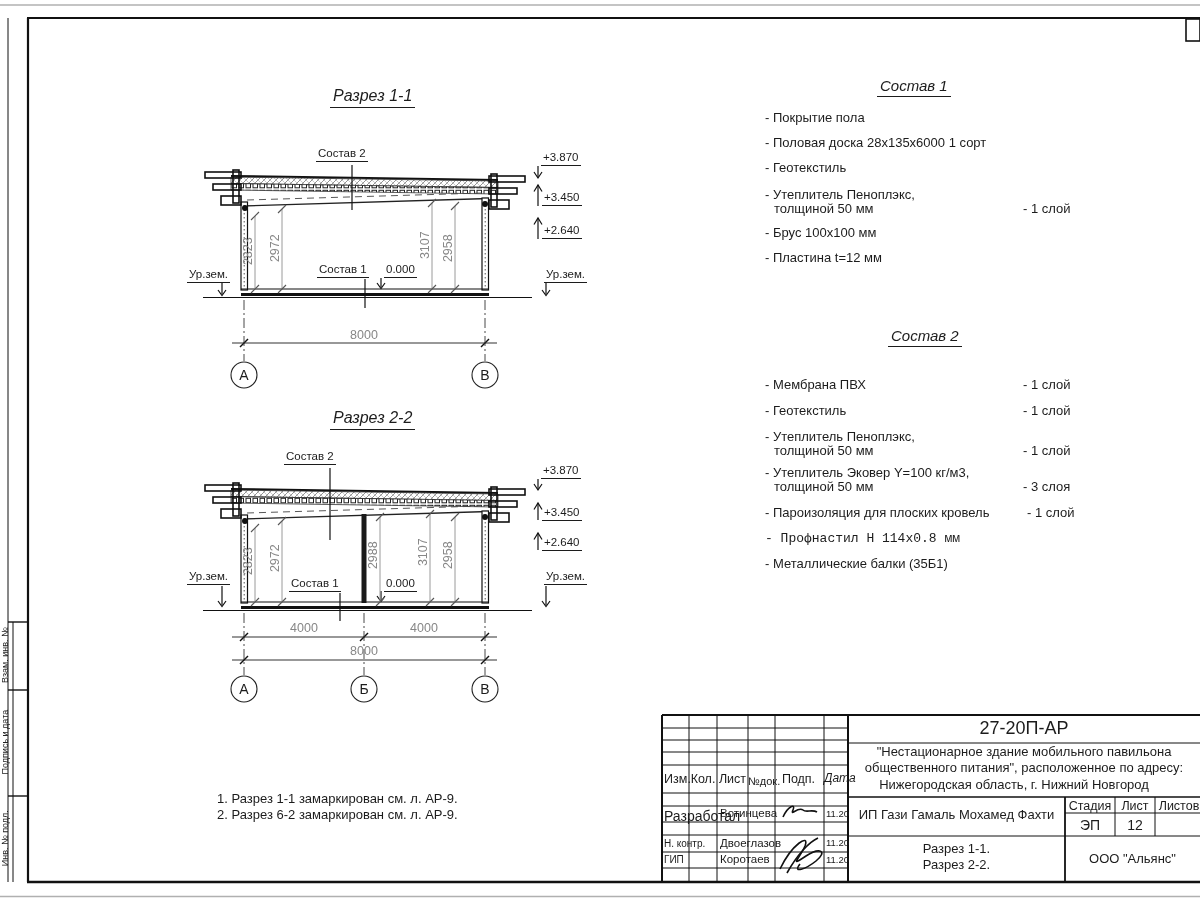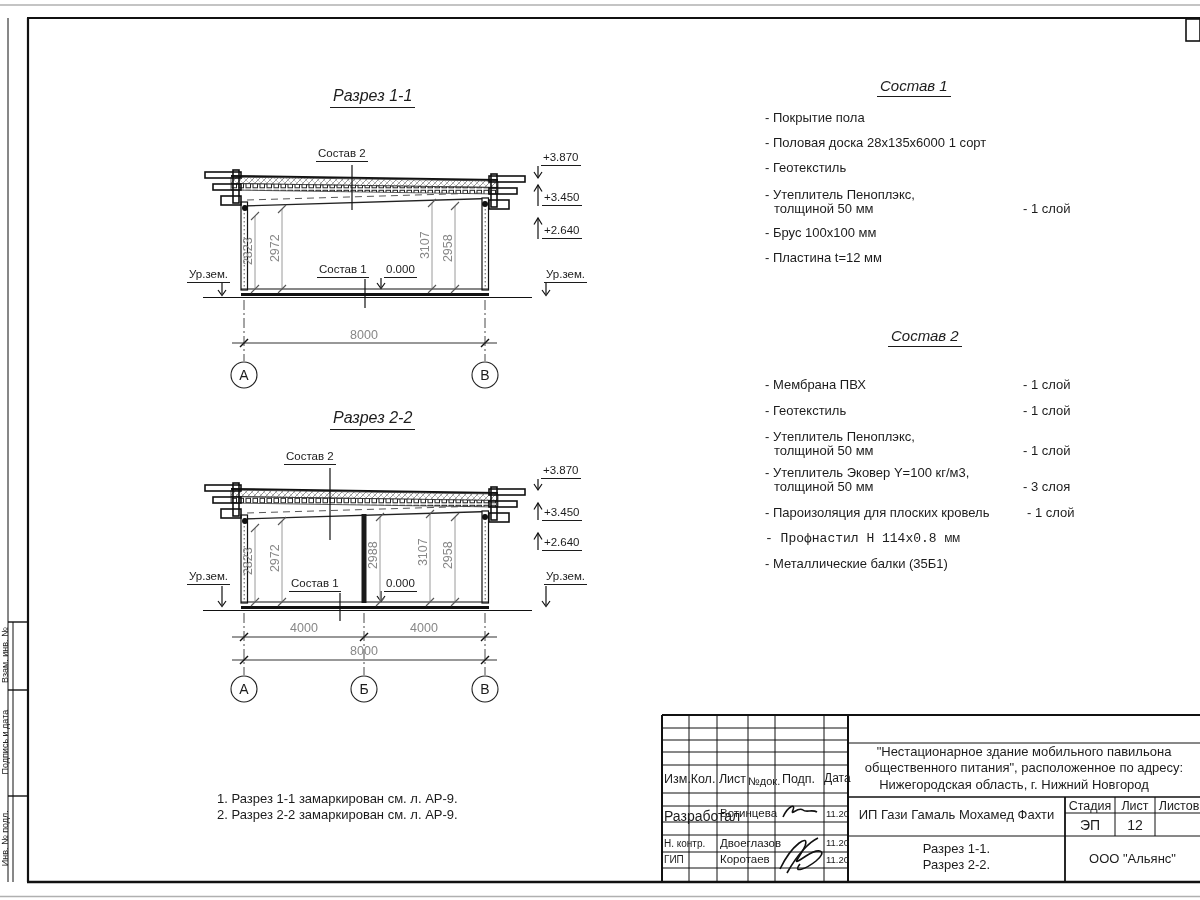--- a/index.html
+++ b/index.html
@@ -300,40 +300,41 @@
 <div class="t" style="left:1023px;top:444px;">- 1 слой</div>
 <div class="t" style="left:765px;top:466px;">- Утеплитель Эковер Y=100 кг/м3,</div>
 <div class="t" style="left:774px;top:480px;">толщиной 50 мм</div>
 <div class="t" style="left:1023px;top:480px;">- 3 слоя</div>
 <div class="t" style="left:765px;top:506px;">- Пароизоляция для плоских кровель</div>
 <div class="t" style="left:1027px;top:506px;">- 1 слой</div>
 <div class="t" style="left:765px;top:532px;font-family:Liberation Mono, monospace;">- Профнастил Н 114х0.8 мм</div>
 <div class="t" style="left:765px;top:557px;">- Металлические балки (35Б1)</div>
 
 <div class="t" style="left:217px;top:792px;">1. Разрез 1-1 замаркирован см. л. АР-9.</div>
-<div class="t" style="left:217px;top:808px;">2. Разрез 2-2 замаркирован см. л. АР-9.</div>
-
+<div class="t" style="left:217px;top:808px;">2. Разрез 6-2 замаркирован см. л. АР-9.</div>
+
+<div class="t c" style="left:848px;top:718px;width:352px;font-size:18px;">27-20П-АР</div>
 <div class="t c" style="left:848px;top:745px;width:352px;">"Нестационарное здание мобильного павильона</div>
 <div class="t c" style="left:848px;top:761px;width:352px;">общественного питания", расположенное по адресу:</div>
 <div class="t c" style="left:848px;top:778px;width:332px;">Нижегородская область, г. Нижний Новгород</div>
 <div class="t c" style="left:848px;top:808px;width:217px;">ИП Гази Гамаль Мохамед Фахти</div>
 <div class="t c" style="left:1065px;top:799px;width:50px;font-size:12.5px;">Стадия</div>
 <div class="t c" style="left:1115px;top:799px;width:40px;font-size:12.5px;">Лист</div>
 <div class="t c" style="left:1155px;top:799px;width:48px;font-size:12.5px;">Листов</div>
 <div class="t c" style="left:1065px;top:817px;width:50px;font-size:14px;">ЭП</div>
 <div class="t c" style="left:1115px;top:817px;width:40px;font-size:14px;">12</div>
 <div class="t c" style="left:848px;top:842px;width:217px;">Разрез 1-1.</div>
 <div class="t c" style="left:848px;top:858px;width:217px;">Разрез 2-2.</div>
 <div class="t c" style="left:1065px;top:852px;width:135px;">ООО "Альянс"</div>
 <div class="t c" style="left:662px;top:772px;width:31px;font-size:12.5px;">Изм.</div>
 <div class="t c" style="left:689px;top:772px;width:28px;font-size:12.5px;">Кол.</div>
 <div class="t c" style="left:717px;top:772px;width:31px;font-size:12.5px;">Лист</div>
 <div class="t c" style="left:748px;top:775px;width:27px;font-size:11px;">№док.</div>
 <div class="t c" style="left:775px;top:772px;width:47px;font-size:12.5px;">Подп.</div>
-<div class="t c" style="left:824px;top:772px;width:24px;font-size:12px;">Дата</div>
+<div class="t c" style="left:824px;top:772px;width:24px;font-size:12px;font-style:italic;">Дата</div>
 <div class="t" style="left:664px;top:808px;font-size:14px;">Разработал</div>
 <div class="t" style="left:720px;top:807px;font-size:11.5px;">Вотинцева</div>
 <div class="t" style="left:826px;top:809px;font-size:9.5px;">11.20</div>
 <div class="t" style="left:664px;top:838px;font-size:10px;">Н. контр.</div>
 <div class="t" style="left:720px;top:837px;font-size:11.5px;">Двоеглазов</div>
 <div class="t" style="left:826px;top:838px;font-size:9.5px;">11.20</div>
 <div class="t" style="left:664px;top:854px;font-size:10px;">ГИП</div>
 <div class="t" style="left:720px;top:853px;font-size:11.5px;">Коротаев</div>
 <div class="t" style="left:826px;top:855px;font-size:9.5px;">11.20</div>
 

